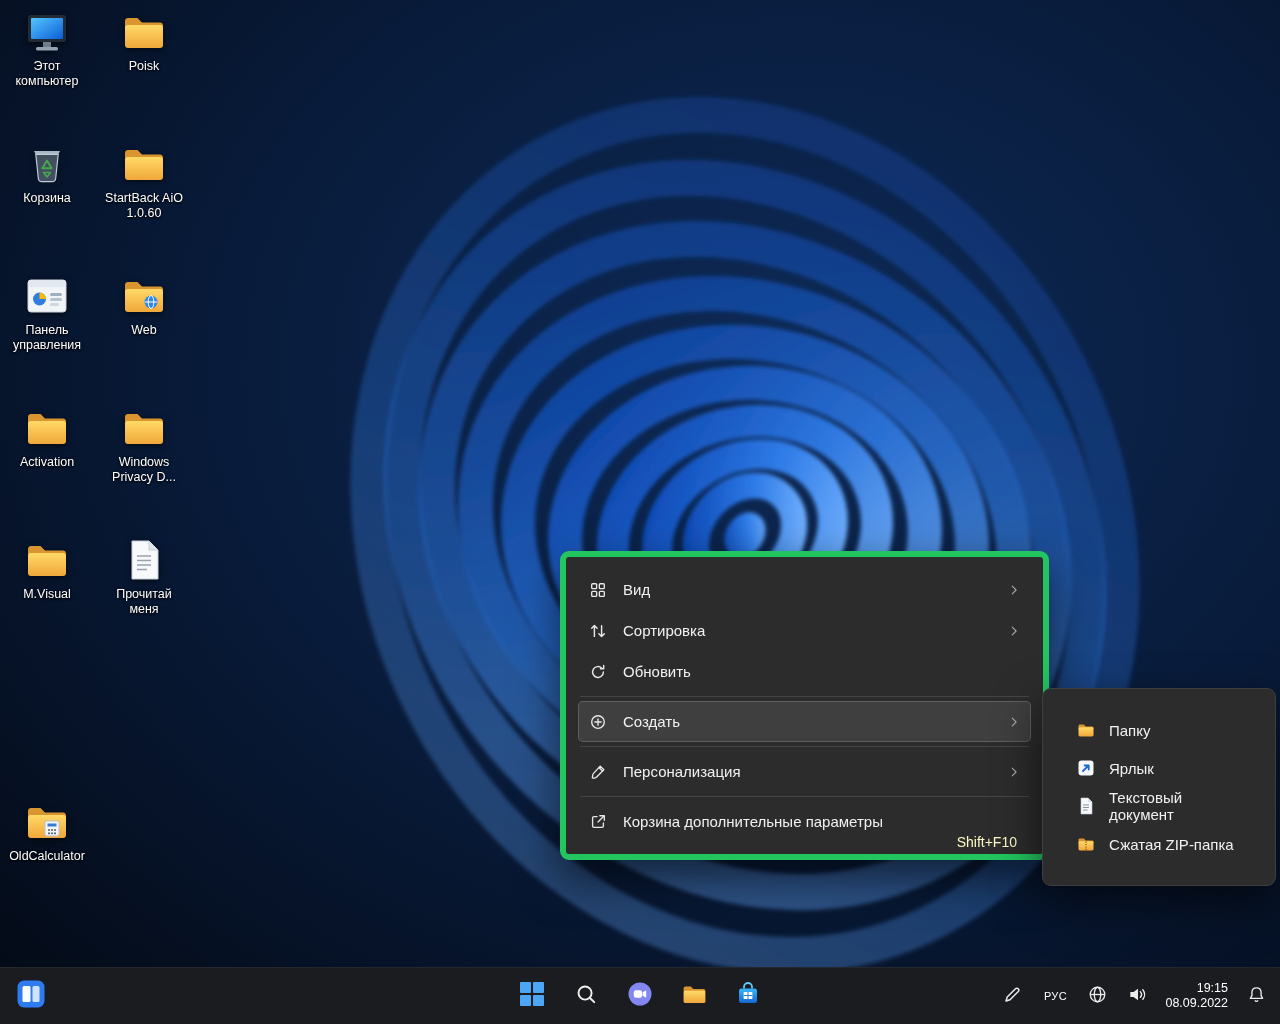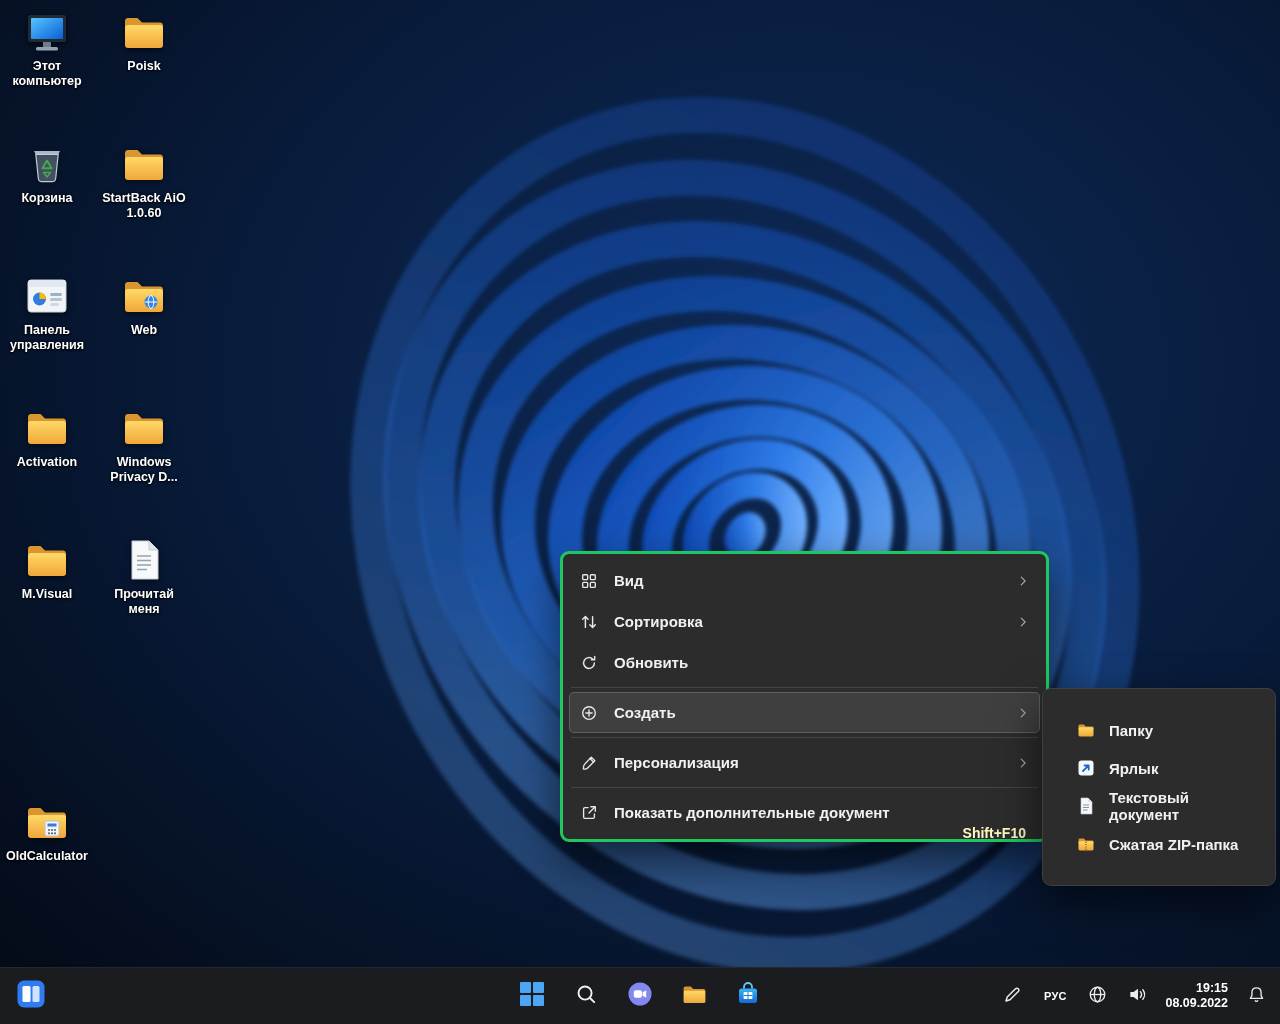--- a/index.html
+++ b/index.html
@@ -1,29 +1,29 @@
 <!DOCTYPE html>
 <html><head>
 <meta charset="utf-8">
 <style>
   html,body{margin:0;padding:0;background:#000;width:1280px;height:1024px;overflow:hidden;
     font-family:"Liberation Sans",sans-serif;-webkit-font-smoothing:antialiased;}
-  .stage{position:relative;width:1280px;height:1024px;overflow:hidden;font-weight:bold;}
+  .stage{position:relative;width:1280px;height:1024px;overflow:hidden;}
   .wall{position:absolute;inset:0;width:1280px;height:1024px;}
 
   
   .dicon{position:absolute;width:90px;display:flex;flex-direction:column;align-items:center;cursor:default;}
   .dicon .img{width:48px;height:48px;display:flex;align-items:center;justify-content:center;
     filter:drop-shadow(0 2px 3px rgba(0,0,0,.55));}
   .dicon .lbl{margin-top:3px;font-size:12.5px;line-height:15px;color:#fff;text-align:center;
     text-shadow:0 1px 2px rgba(0,0,0,.95),0 0 3px rgba(0,0,0,.7);max-width:88px;}
 
   
-  .ctx{position:absolute;left:560px;top:551px;width:489px;box-sizing:border-box;padding:6px;
-    background:#2c2c2c;border:3px solid #22c55e;border-radius:9px;z-index:20;color:#f1f1f1;
+  .ctx{position:absolute;left:560px;top:551px;width:489px;box-sizing:border-box;padding:12px;
+    background:#2c2c2c;border:6px solid #22c55e;border-radius:9px;z-index:20;color:#f1f1f1;
     font-size:15px;box-shadow:0 18px 46px rgba(0,0,0,.6);}
   .mi{display:flex;align-items:center;height:41px;padding:0 10px 0 9px;gap:14px;border-radius:5px;}
   .mi .mico{width:22px;height:20px;display:flex;align-items:center;justify-content:center;flex:0 0 22px;}
   .mi .mtext{flex:1;white-space:nowrap;overflow:hidden;}
   .mi .mshortcut{color:#fef9c3;font-size:14px;margin-right:4px;margin-top:40px;}
   .mi .chev{width:14px;display:flex;align-items:center;justify-content:center;flex:0 0 14px;}
   .mi.hl{background:rgba(255,255,255,.09);box-shadow:inset 0 0 0 1px rgba(255,255,255,.17);}
   .sep{height:1px;background:#454545;margin:4px 2px;}
 
   
@@ -312,21 +312,21 @@
     <div class="sep"></div>
 
     <div class="mi">
       <span class="mico">
         <svg viewBox="0 0 20 20" width="18" height="18" fill="none" stroke="#e8e8e8" stroke-width="1.5" stroke-linecap="round" stroke-linejoin="round">
             <path d="M9 4H5.5A1.5 1.5 0 0 0 4 5.5v9A1.5 1.5 0 0 0 5.5 16h9a1.5 1.5 0 0 0 1.5-1.5V11"></path>
             <path d="M12 3h5v5"></path>
             <path d="M16.6 3.4 10 10"></path>
           </svg>
       </span>
-      <span class="mtext">Показать дополнительные документ</span>
+      <span class="mtext">Корзина дополнительные параметры</span>
       <span class="mshortcut">Shift+F10</span>
     </div>
   </div>
 
   <div class="submenu">
     <div class="smi">
       <span class="sico">
         <svg viewBox="0 0 20 20" width="20" height="20">
             <path d="M2.5 6c0-.8.6-1.4 1.4-1.4h4l1.8 1.8h6.4c.8 0 1.4.6 1.4 1.4v1H2.5z" fill="#d9952f"></path>
             <rect x="2.5" y="7.2" width="15" height="9.3" rx="1.4" fill="url(#gFold)"></rect>

